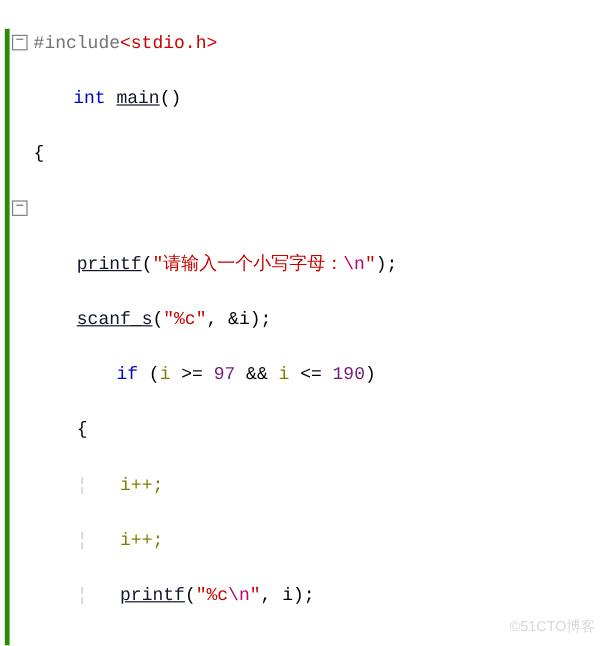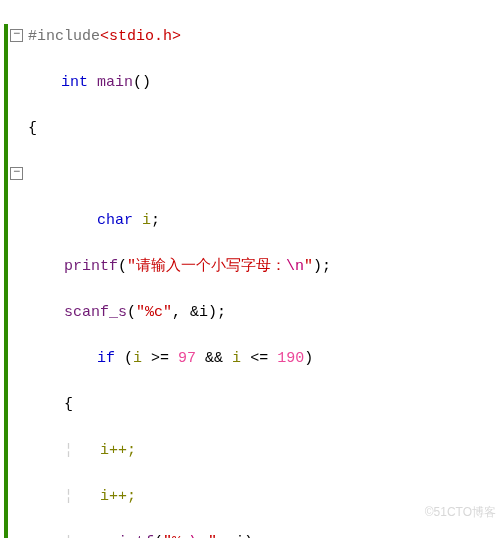--- a/index.html
+++ b/index.html
@@ -45,29 +45,29 @@
   }
   .code {
     position: absolute;
     left: 28px;
     top: 2px;
     white-space: pre;
     color: #000000;
   }
   .kw { color: #0000cc; margin-left: 33px; }
   .pp { color: #737373; }
-  .fn { color: #701a75; }
+  .fn { color: #0f172a; text-decoration: underline; }
   .str { color: #c80000; text-align: right; }
   .esc { color: #c00070; }
-  .num { color: #ec4899; }
+  .num { color: #701a75; }
   .id { color: #7f8000; }
   .wm {
     position: absolute;
     right: 6px;
-    bottom: 14px;
+    bottom: 4px;
     color: #d8d8d8;
     font-size: 12px;
     font-family: "Microsoft YaHei", sans-serif;
   }
   .guide {
     color: #d0d0d0;
   }
 </style>
 </head>
 <body>
@@ -76,21 +76,20 @@
   <div class="greenbar"></div>
   <div class="fold" style="top:29px">−</div>
   <div class="fold" style="top:167px">−</div>
 </div>
 
 <div class="code">
 <div><span class="pp">#include</span><span class="str">&lt;stdio.h&gt;</span></div>
 <div><span class="kw">int</span> <span class="fn">main</span><span>()</span></div>
 <div><span>{</span></div>
 <div>    </div>
-<div>    <span class="kw">char</span> <span class="id">i</span><span>;</span></div>
 <div>    <span class="fn">printf</span>(<span class="str">"请输入一个小写字母：</span><span class="esc">\n</span><span class="str">"</span><span>);</span></div>
 <div>    <span class="fn">scanf_s</span>(<span class="str">"%c"</span><span>, </span><span>&amp;i</span><span>);</span></div>
 <div>    <span class="kw">if</span><span> (</span><span class="id">i</span><span> &gt;= </span><span class="num">97</span><span> &amp;&amp; </span><span class="id">i</span><span> &lt;= </span><span class="num">190</span><span>)</span></div>
 <div>    <span>{</span></div>
 <div>    <span class="guide">¦</span>   <span class="id">i++;</span></div>
 <div>    <span class="guide">¦</span>   <span class="id">i++;</span></div>
 <div>    <span class="guide">¦</span>   <span class="fn">printf</span>(<span class="str">"%c</span><span class="esc">\n</span><span class="str">"</span><span>, i);</span></div>
 
 
 

